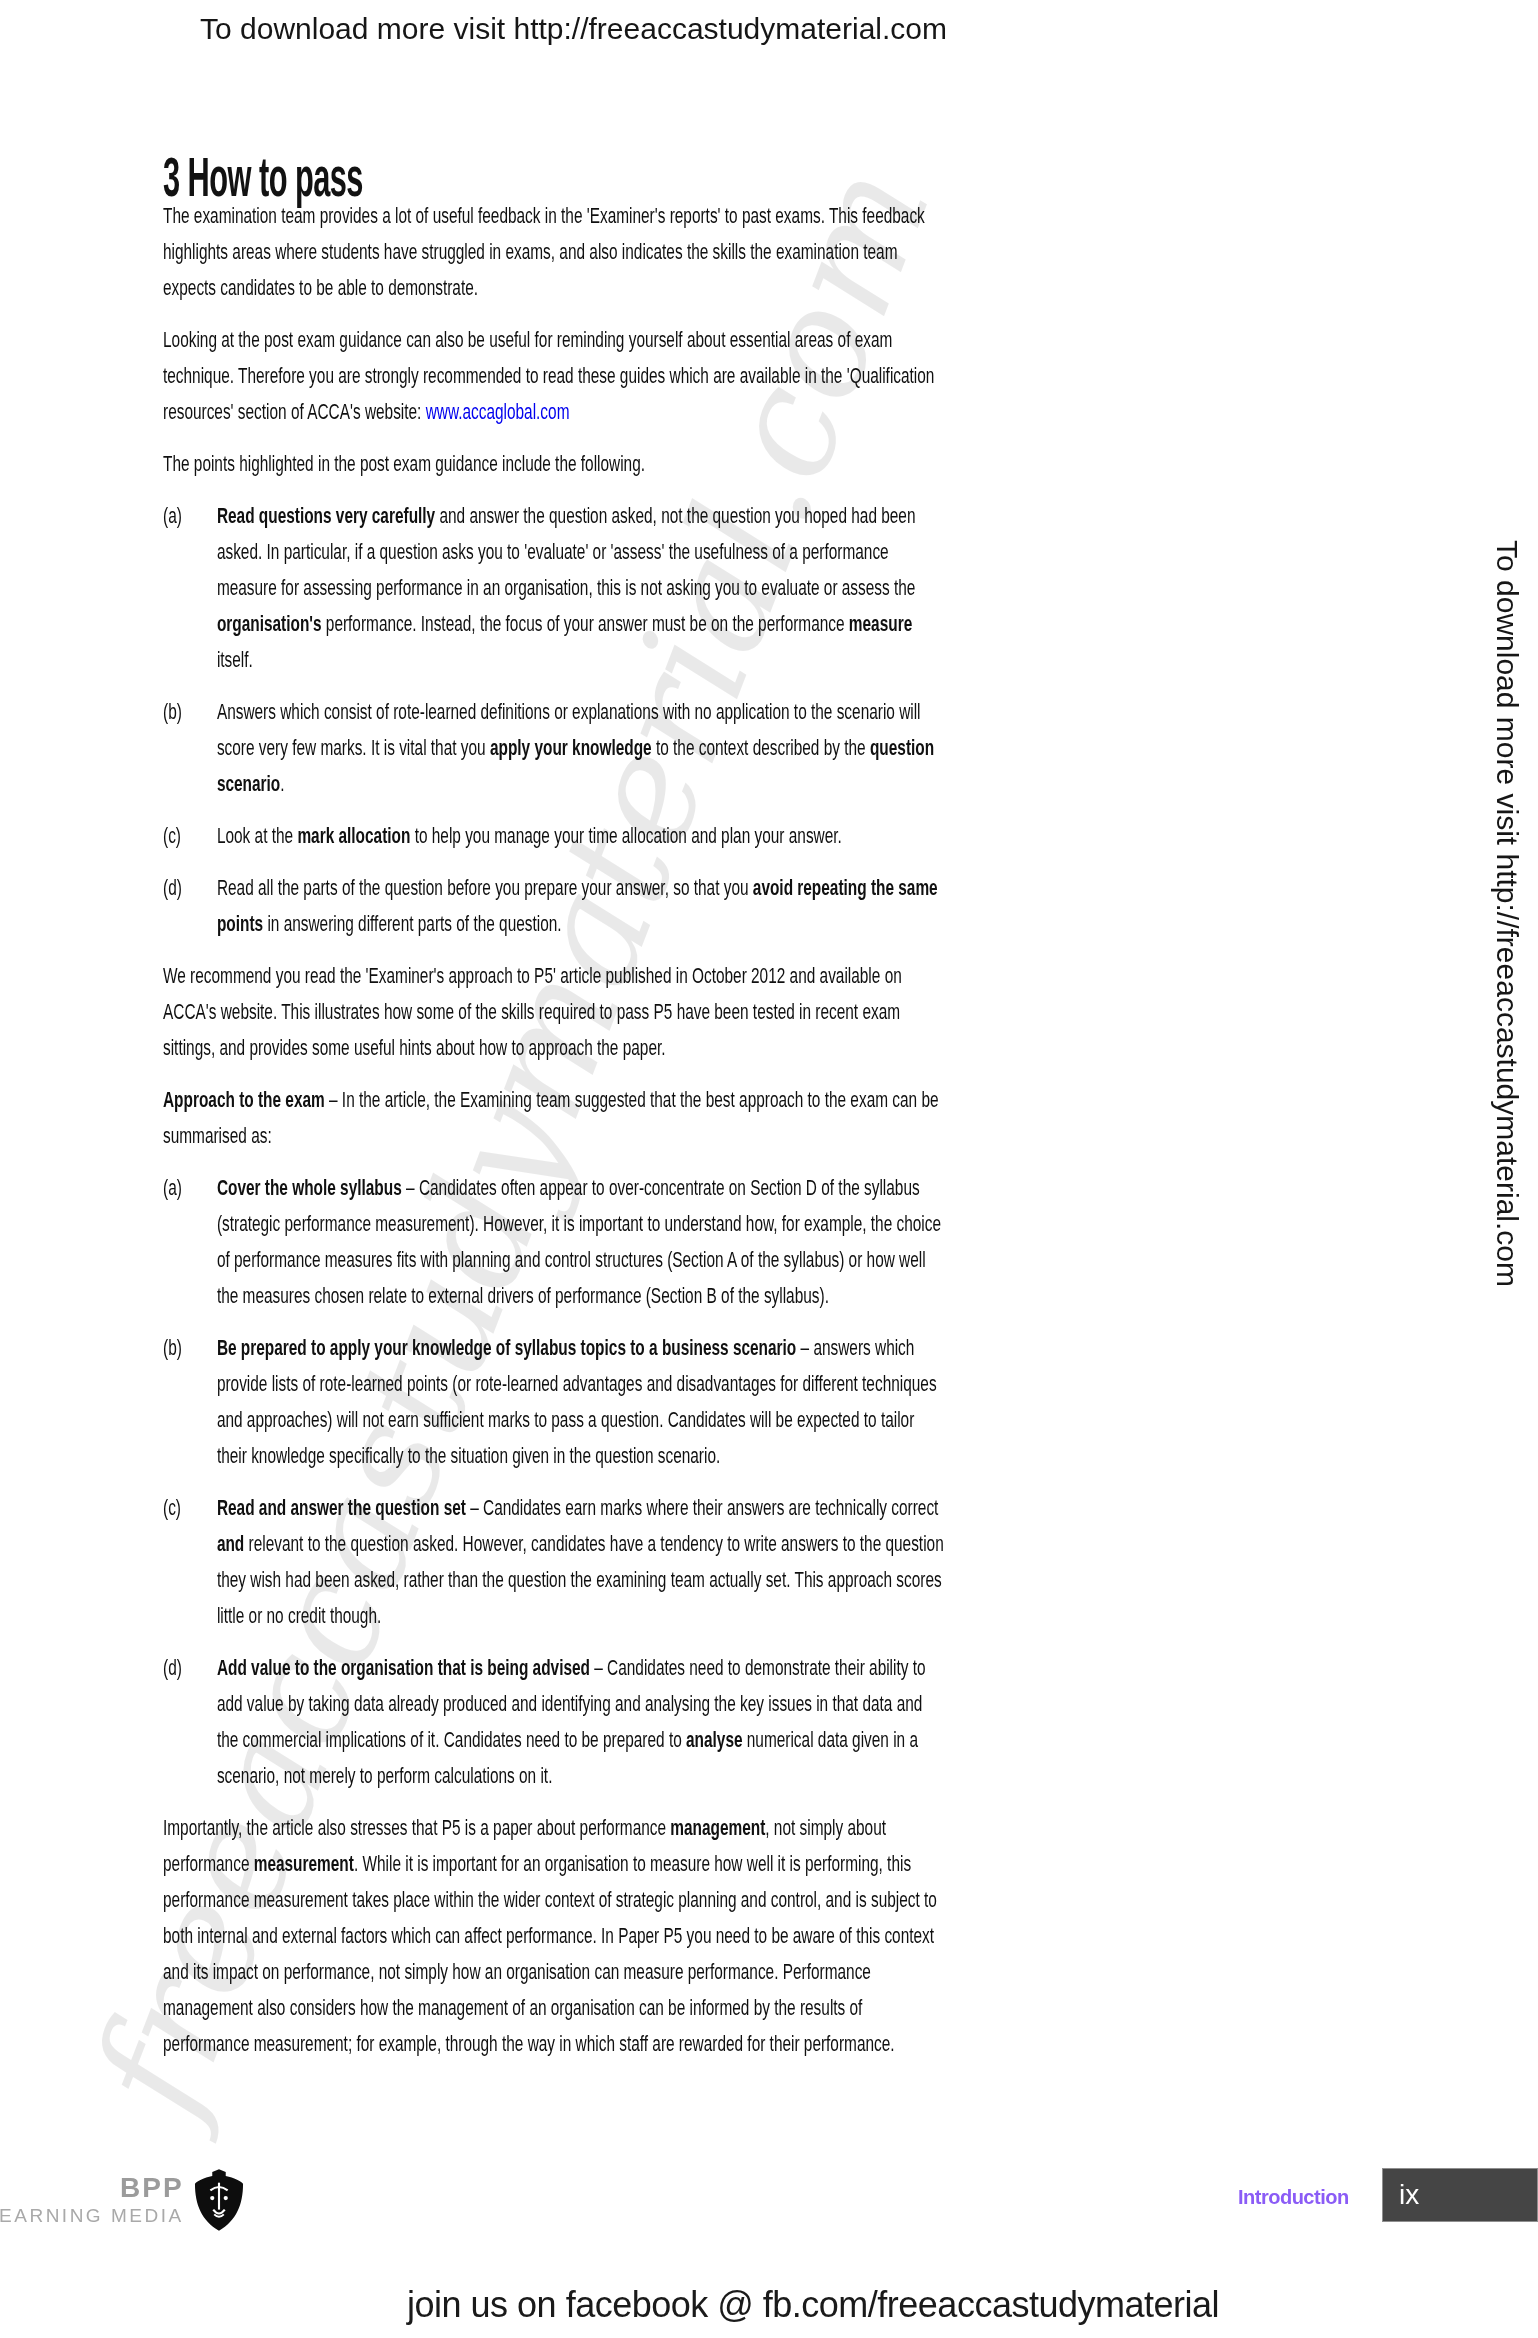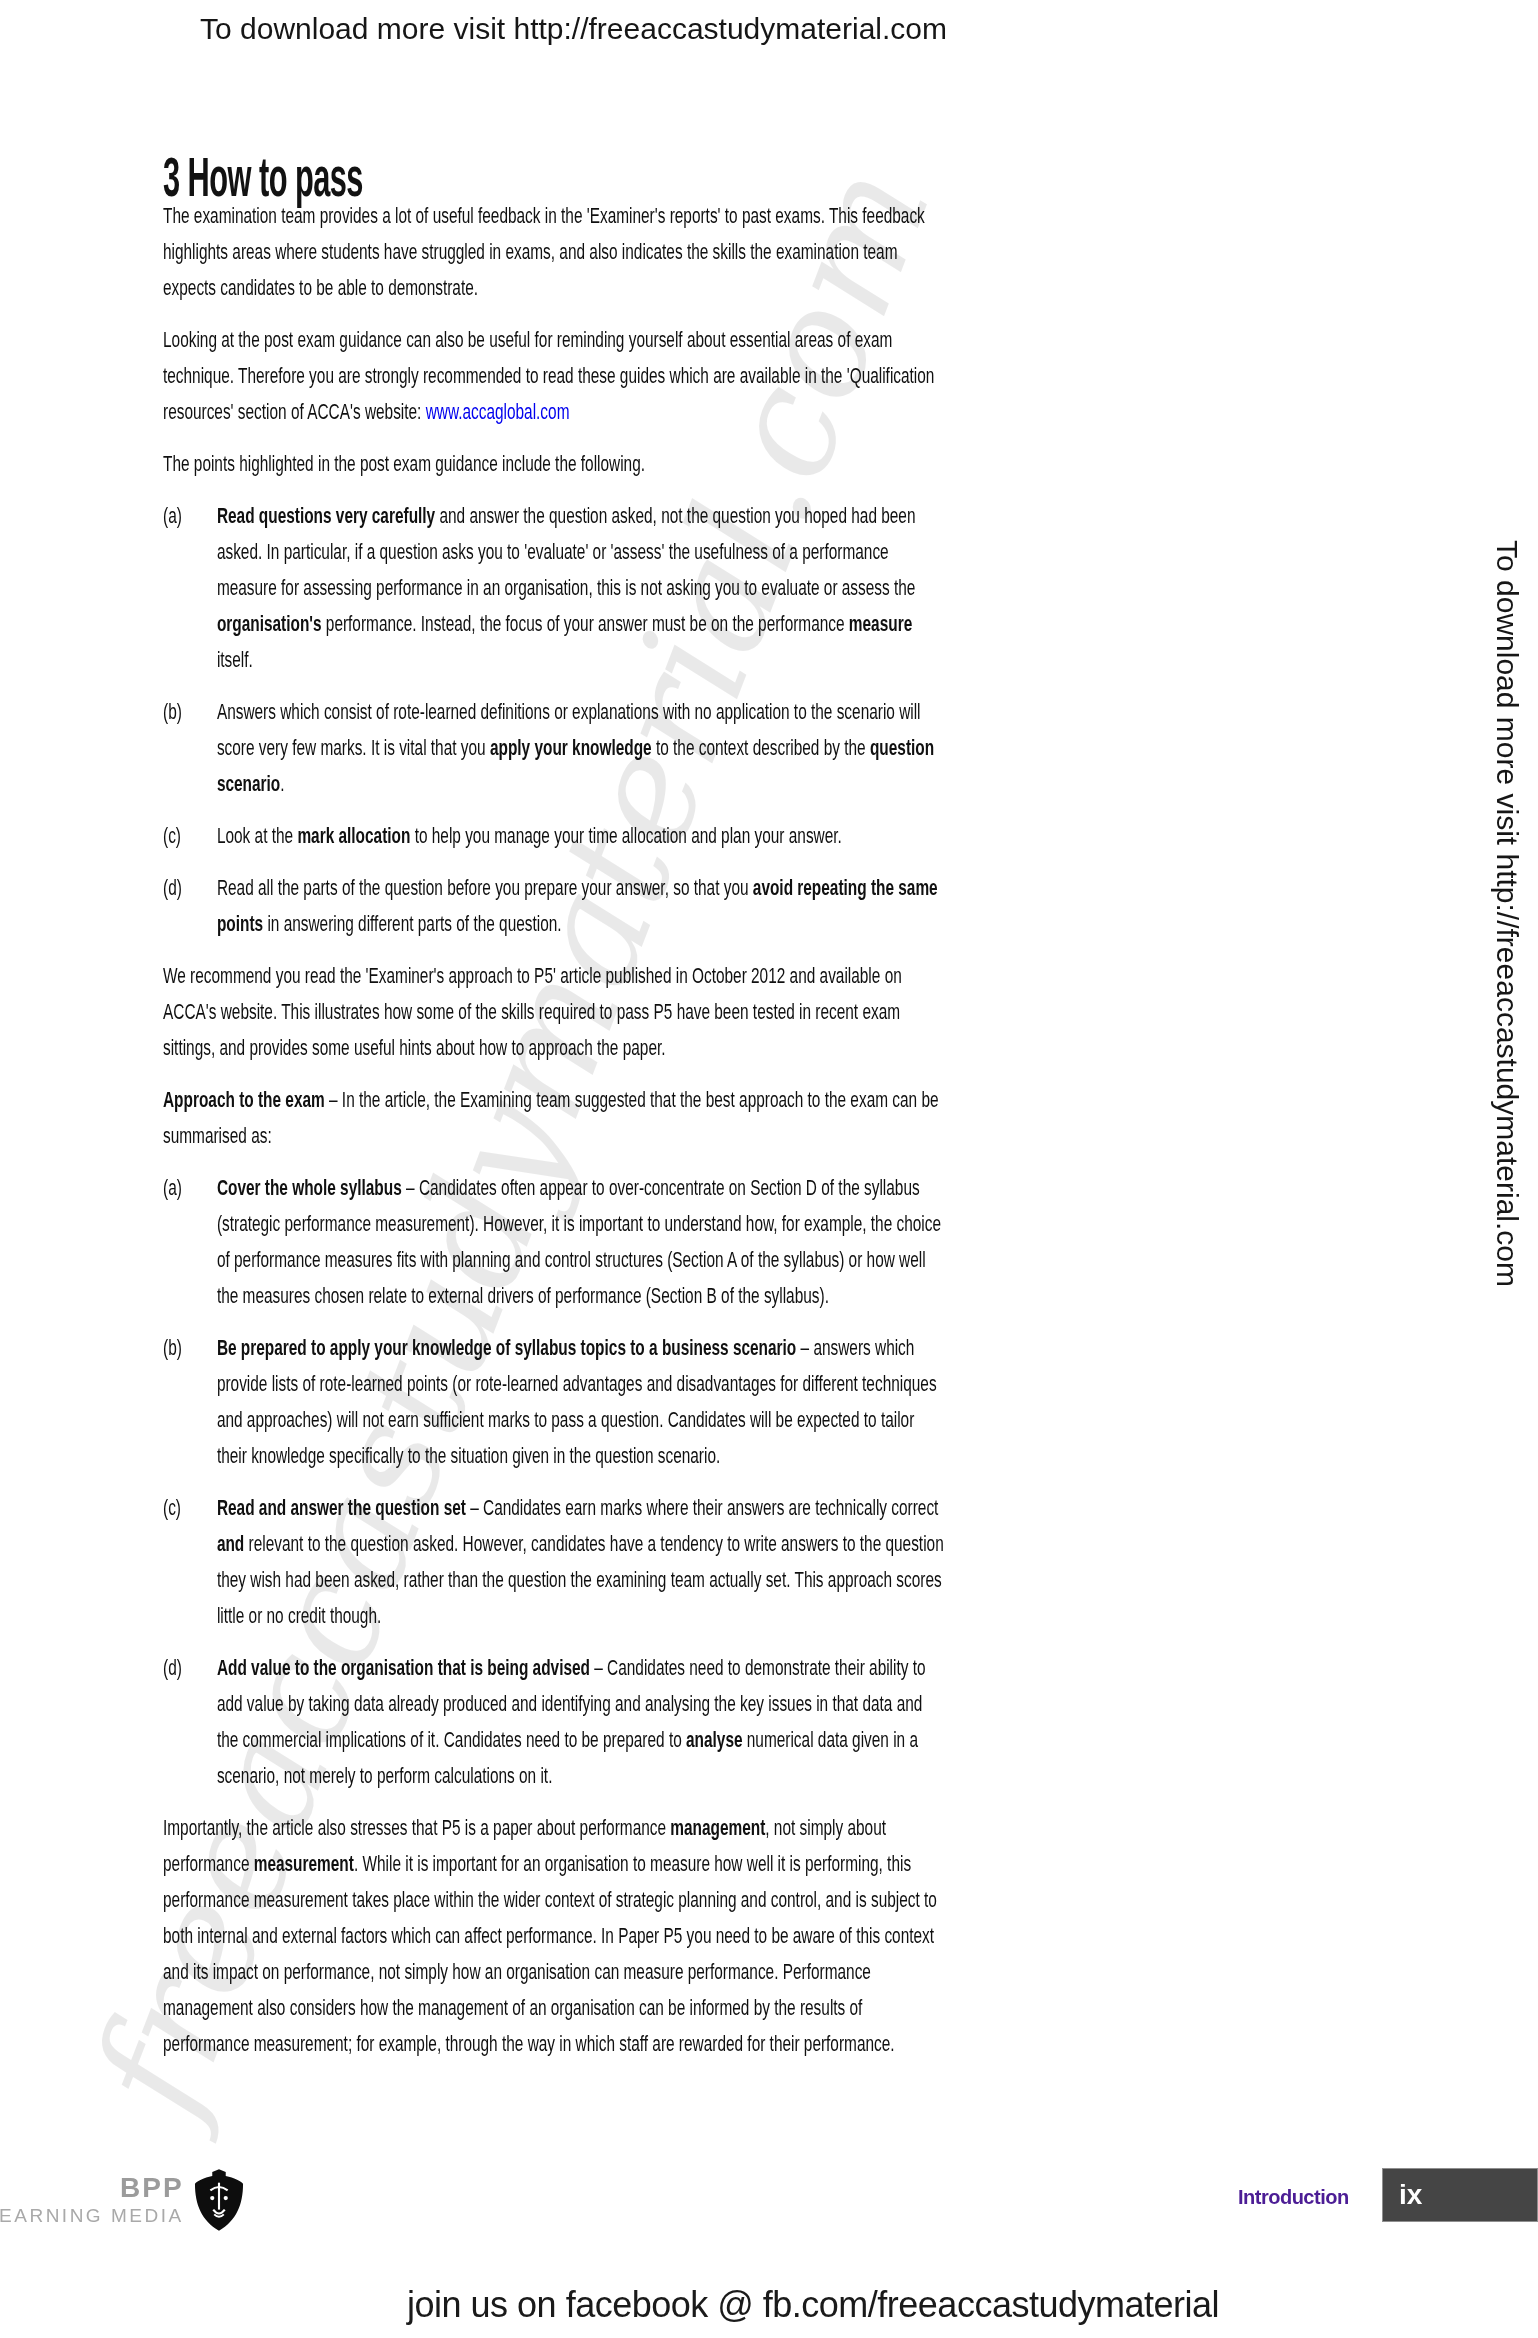--- a/index.html
+++ b/index.html
@@ -54,29 +54,29 @@
     font-size:28px;font-weight:bold;color:var(--brand-gray,#9b9b9b);
     letter-spacing:2px;line-height:28px;
   }
   .brand-subtitle{
     font-size:19px;color:var(--brand-gray-light,#a9a9a9);
     letter-spacing:2.5px;white-space:nowrap;margin-top:3px;
   }
   .lion{width:50px;height:64px;display:block;}
   .footer-section{
     position:absolute;left:1238px;top:2186px;font-size:20px;font-weight:bold;
-    letter-spacing:-0.5px;color:#4c1d95;z-index:1;
+    letter-spacing:-0.5px;color:#8b5cf6;z-index:1;
   }
   .page-number-box{
     position:absolute;left:1382px;top:2168px;width:156px;height:54px;
     background:var(--page-box,#454545);border:1px solid #8f8f8f;
     box-sizing:border-box;z-index:1;
   }
   .page-number{
-    color:#ffffff;font-weight:bold;font-size:28px;margin:10px 0 8px 16px;
+    color:#ffffff;font-weight:normal;font-size:28px;margin:10px 0 8px 16px;
   }
 </style>
 </head>
 <body>
 
 <div class="watermark">freeaccastudymaterial.com</div>
 
 <div class="top-banner">To download more visit http://freeaccastudymaterial.com</div>
 <div class="side-banner">To download more visit http://freeaccastudymaterial.com</div>
 <div class="bottom-banner">join us on facebook @ fb.com/freeaccastudymaterial</div>

